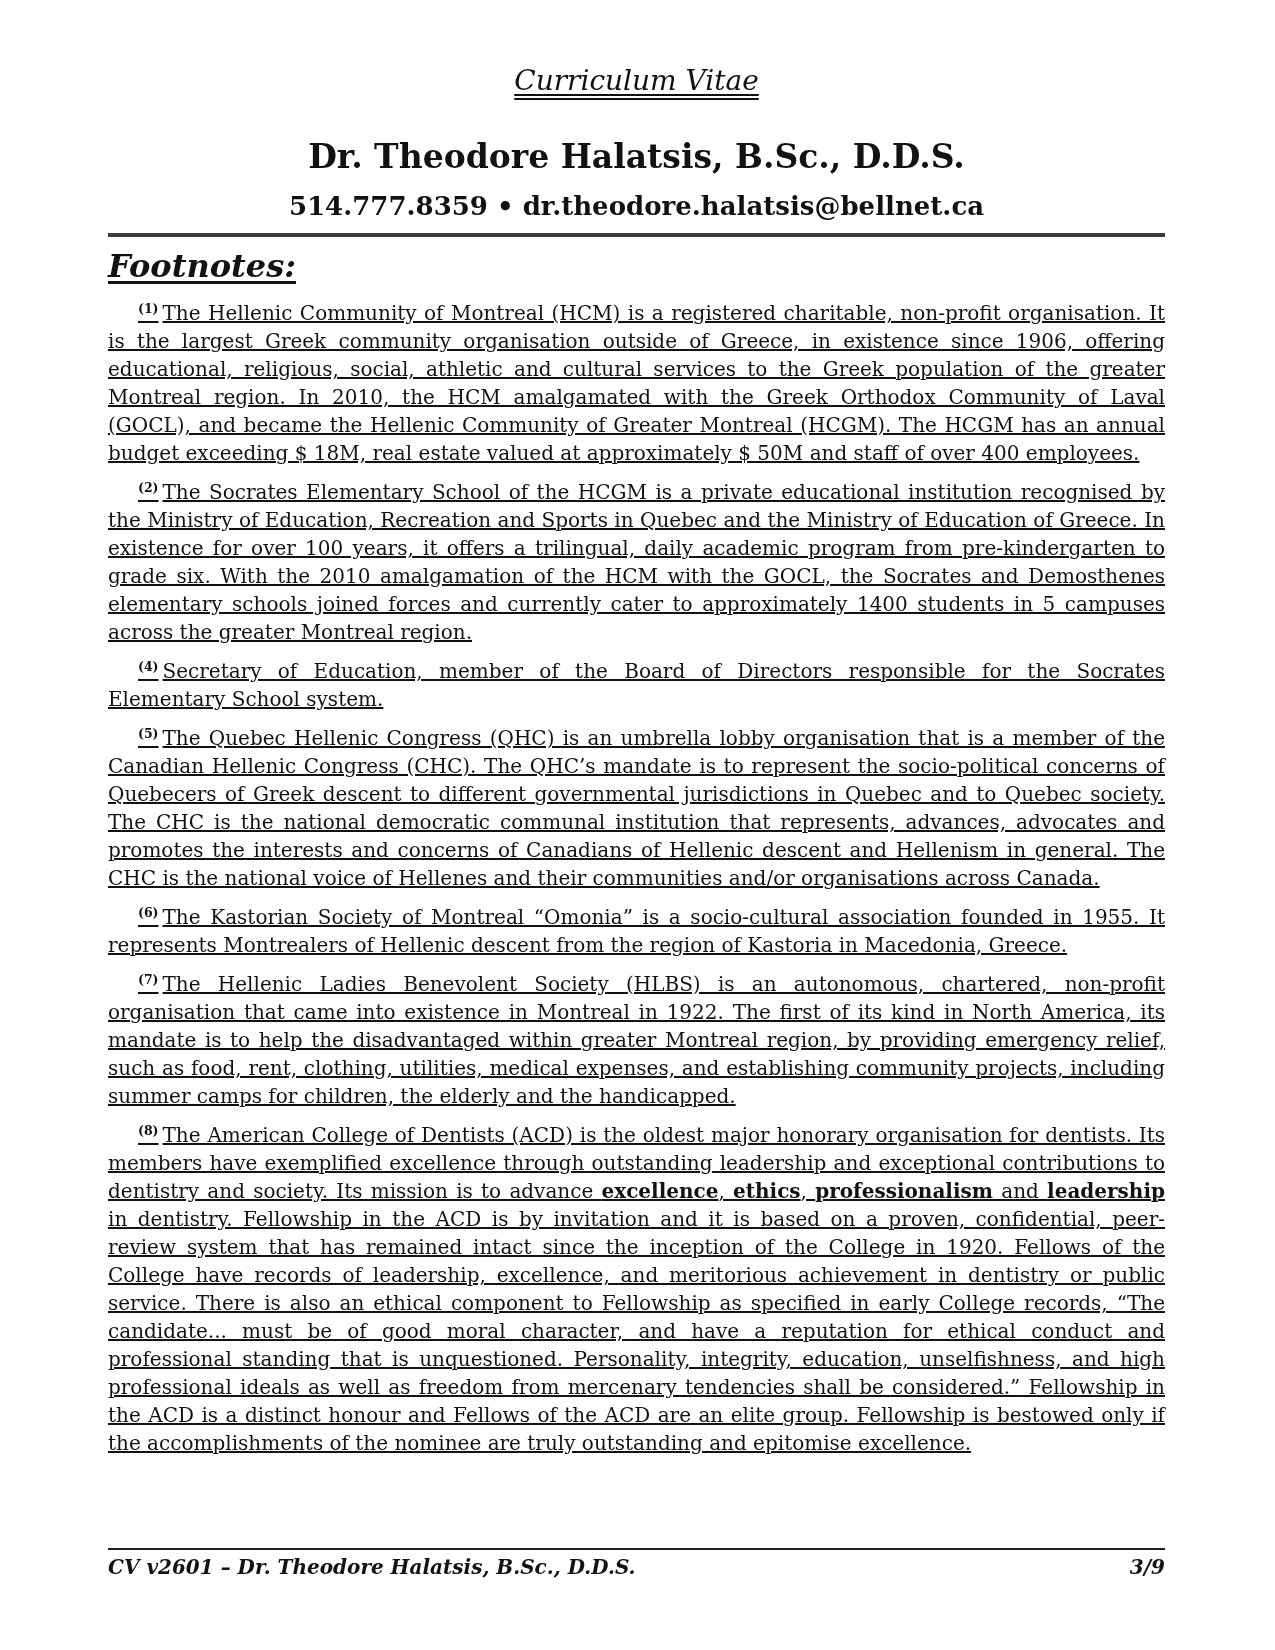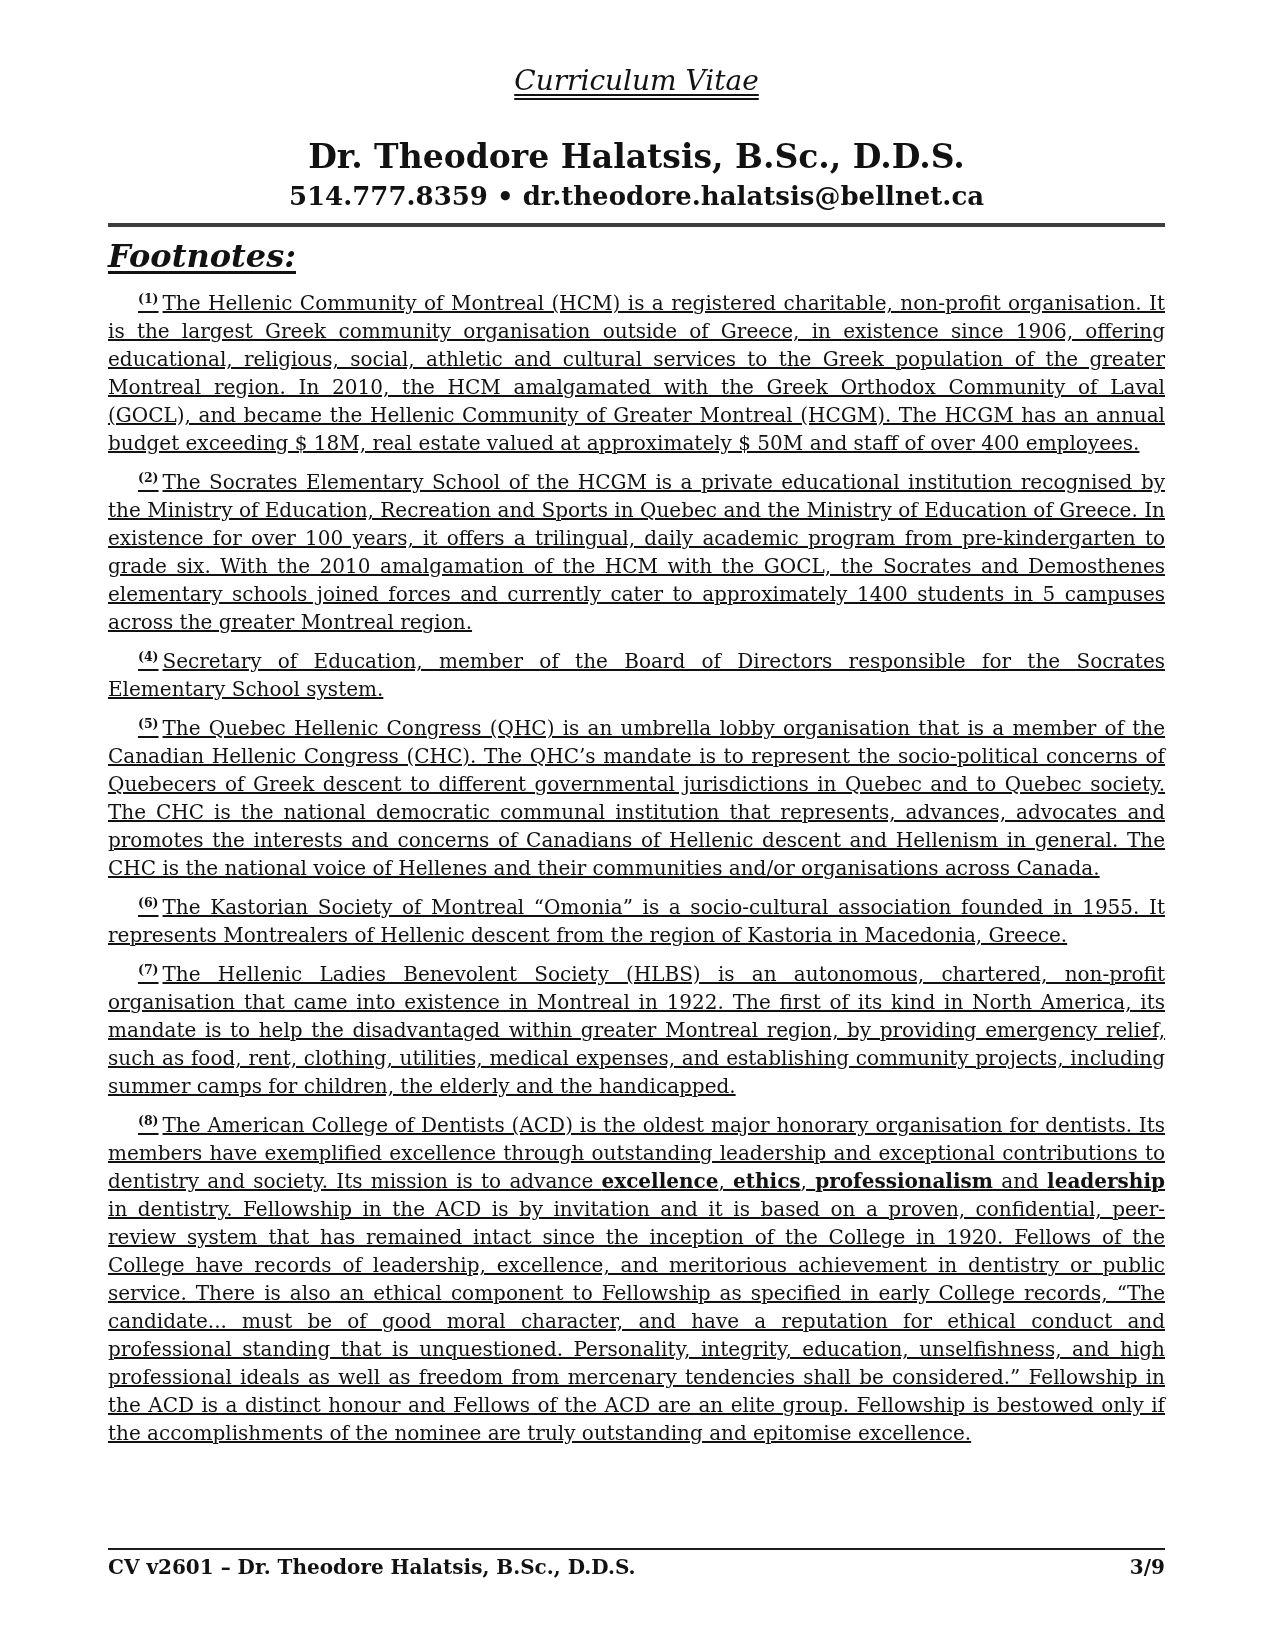--- a/index.html
+++ b/index.html
@@ -27,21 +27,21 @@
   .author-name {
     margin-top: 38px;
     font-weight: bold;
     font-size: 33px;
     line-height: 1.3;
   }
   .contact-line {
     font-weight: bold;
     font-size: 26px;
     line-height: 1.3;
-    margin-top: 2px;
+    margin-top: 12px;
   }
   .header-rule {
     border: none;
     border-top: 4px solid #3d3d3d;
     margin: 9px 0 0 0;
   }
   .section-heading {
     font-weight: bold;
     font-style: italic;
     font-size: 32px;
@@ -79,20 +79,21 @@
   }
   .footer-rule {
     border: none;
     border-top: 2.5px solid #1d1d1d;
     margin: 0 0 5px 0;
   }
   .footer-row {
     display: flex;
     justify-content: space-between;
     font-weight: bold;
+    font-style: italic;
     font-size: 20px;
   }
 </style>
 </head>
 <body>
 
 <div class="page">
 
   <div class="header">
     <span class="doc-title">Curriculum Vitae</span>

